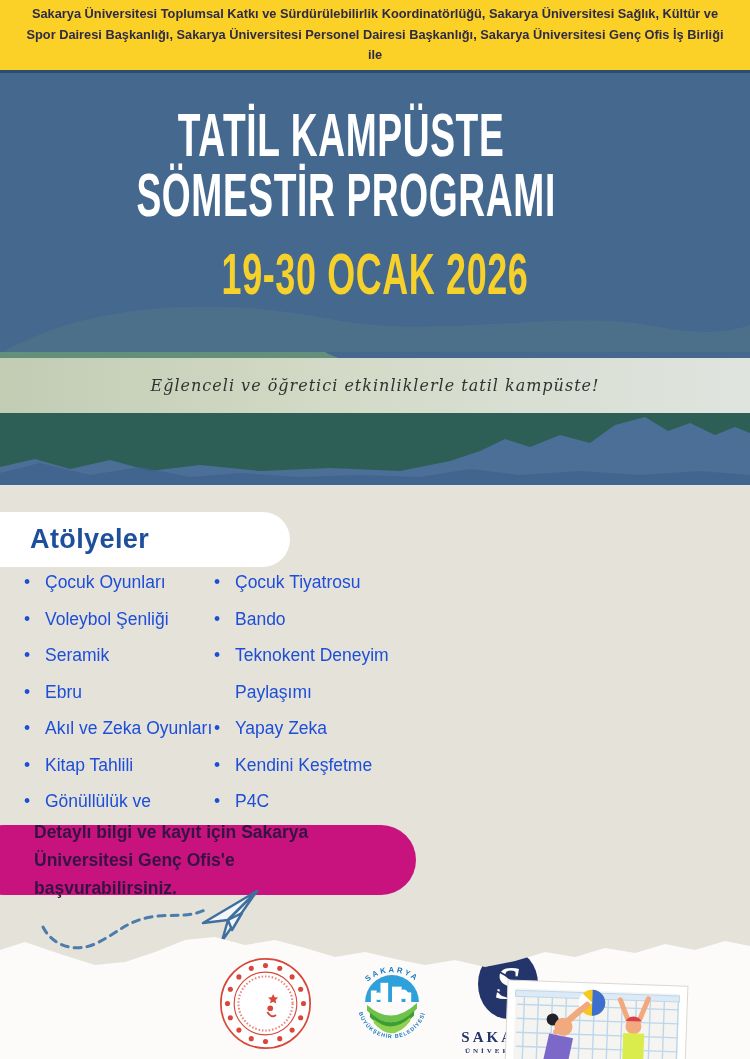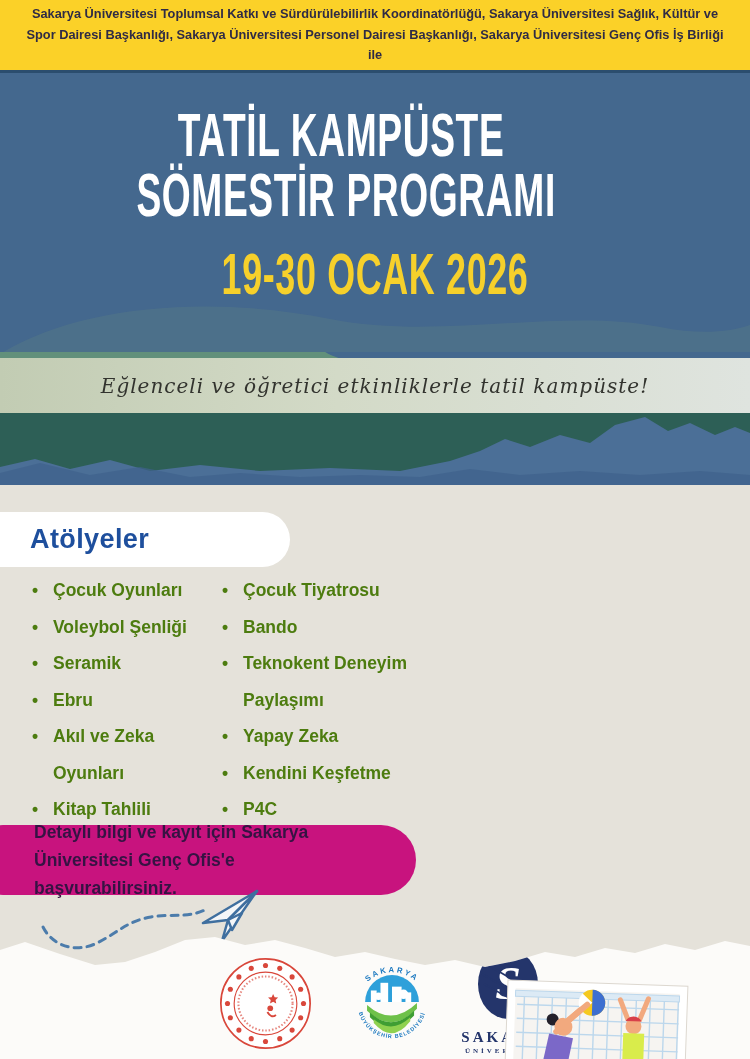--- a/index.html
+++ b/index.html
@@ -24,31 +24,31 @@
 
   
   .quote-section{position:absolute;left:0;top:352px;width:750px;height:133px;background:#3a796b;overflow:hidden;}
   .sage-wave{position:absolute;left:-120px;top:-30px;width:560px;height:90px;background:#84a489;
     border-radius:50%;opacity:.55;}
   .blue-dip{position:absolute;right:-90px;top:-42px;width:520px;height:70px;background:#44688e;
     border-radius:50%;}
   .quote-band{position:absolute;left:0;top:6px;width:750px;height:55px;
     background:linear-gradient(90deg,#c2ccb3 0%,#d3dac7 45%,#dfe4df 100%);
     display:flex;align-items:center;justify-content:center;}
-  .quote-band p{margin:4px;font-family:"DejaVu Serif",serif;font-style:italic;font-size:20px;
+  .quote-band p{margin:4px;font-family:"DejaVu Serif",serif;font-style:italic;font-size:16px;
     color:#32332e;letter-spacing:1px;}
   .mountains{position:absolute;left:0;bottom:0;width:750px;height:72px;}
 
   
   .content{position:absolute;left:0;top:485px;width:643px;height:574px;background:#e5e2da;}
   .pill{position:absolute;left:-34px;top:27px;width:324px;height:55px;background:#ffffff;border-radius:30px;}
   .pill h2{margin:0;line-height:55px;padding-left:64px;font-size:27px;font-weight:800;
     color:#1e4f9d;letter-spacing:.4px;}
-  .col{position:absolute;top:79px;margin:8px;padding:0;list-style:none;
-    font-size:17.5px;font-weight:bold;color:#4d7c0f;}
+  .col{position:absolute;top:79px;margin:0;padding:0;list-style:none;
+    font-size:17.5px;font-weight:normal;color:#1d4ed8;}
   .col-left{left:22px;width:192px;}
   .col-right{left:212px;width:238px;}
   .col li{position:relative;padding-left:23px;line-height:36.5px;}
   .col li::before{content:"\2022";position:absolute;left:2px;top:0;}
 
   .info-box{position:absolute;left:-32px;top:340px;width:448px;height:70px;background:#c8137e;
     border-radius:40px;display:flex;align-items:center;}
   .info-box p{margin:0;padding-left:66px;width:348px;font-size:17.5px;font-weight:bold;
     color:#351343;line-height:1.6;}
 

